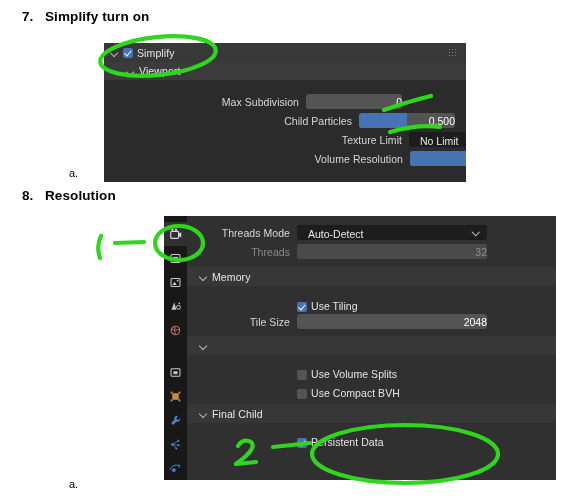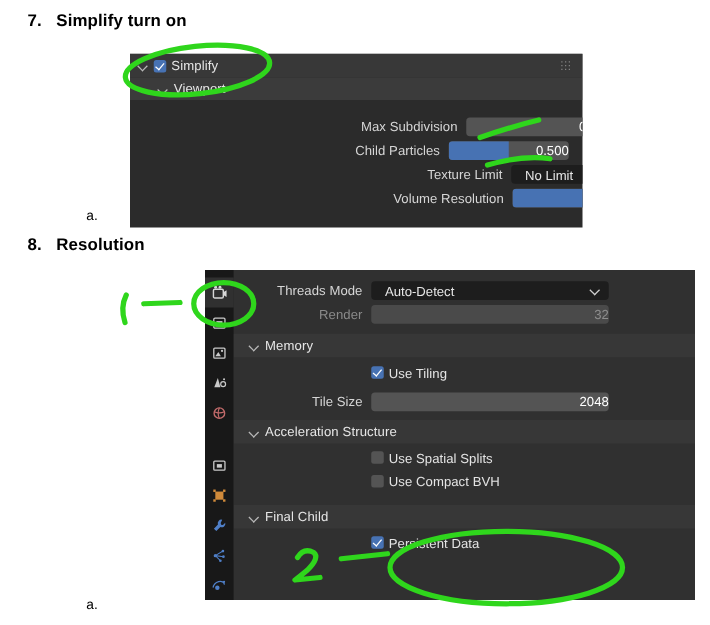--- a/index.html
+++ b/index.html
@@ -209,21 +209,21 @@
     left: 0; top: 0;
     width: 4.5px;
     height: 4.5px;
     border-right: 1.3px solid #cfcfcf;
     border-bottom: 1.3px solid #cfcfcf;
     transform: rotate(45deg);
   }
 
   .cbrow {
     display: flex;
-    align-items: flex-start;
+    align-items: flex-end;
     height: 19px;
   }
   .cbrow .cblabel {
     font-size: 10.5px;
     color: #e4e4e4;
     letter-spacing: 0.05px;
   }
 
   
   #performance-panel {
@@ -310,21 +310,21 @@
   </div>
 
   <div class="sub-head">
     <span class="chev"></span>
     <span class="head-label">Viewport</span>
   </div>
 
   <div style="height:12px"></div>
 
   <div class="row">
-    <div class="row-label" style="width:269px">Max Subdivision</div>
+    <div class="row-label" style="width:202px">Max Subdivision</div>
     <div class="field" style="width:96px">
       <div class="fill" style="width:0%"></div>
       <span class="val">0</span>
     </div>
   </div>
 
   <div class="row">
     <div class="row-label" style="width:255px">Child Particles</div>
     <div class="field" style="width:96px">
       <div class="fill" style="width:50%"></div>
@@ -445,21 +445,21 @@
 
     <div class="row">
       <div class="row-label" style="width:110px">Threads Mode</div>
       <div class="dropdown" style="width:190px">
         <span class="dval">Auto-Detect</span>
         <span class="dd-arrow"></span>
       </div>
     </div>
 
     <div class="row">
-      <div class="row-label dim" style="width:110px">Render</div>
+      <div class="row-label dim" style="width:110px">Threads</div>
       <div class="field dim" style="width:190px">
         <span class="val">32</span>
       </div>
     </div>
 
     <div style="height:6px"></div>
 
     <div class="sec-head">
       <span class="chev"></span>
       <span class="head-label">Memory</span>
@@ -477,29 +477,28 @@
         <div class="row-label" style="width:110px">Tile Size</div>
         <div class="field" style="width:190px">
           <span class="val">2048</span>
         </div>
       </div>
       <div style="height:5px"></div>
     </div>
 
     <div class="sec-head">
       <span class="chev"></span>
-      <span class="head-label">Acceleration Structure</span>
     </div>
     <div class="band">
       <div style="height:6px"></div>
       <div class="row">
         <div style="width:110px"></div>
         <div class="cbrow">
           <span class="cb off"></span>
-          <span class="cblabel">Use Spatial Splits</span>
+          <span class="cblabel">Use Volume Splits</span>
         </div>
       </div>
       <div class="row">
         <div style="width:110px"></div>
         <div class="cbrow">
           <span class="cb off"></span>
           <span class="cblabel">Use Compact BVH</span>
         </div>
       </div>
       <div style="height:5px"></div>

